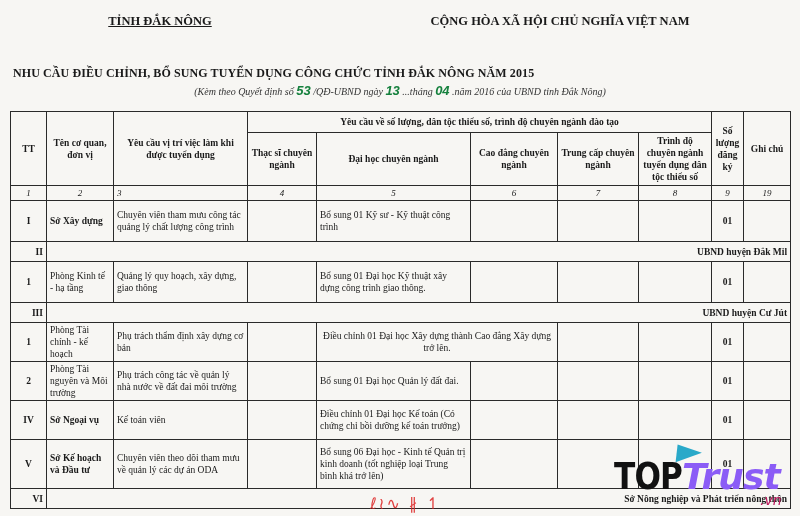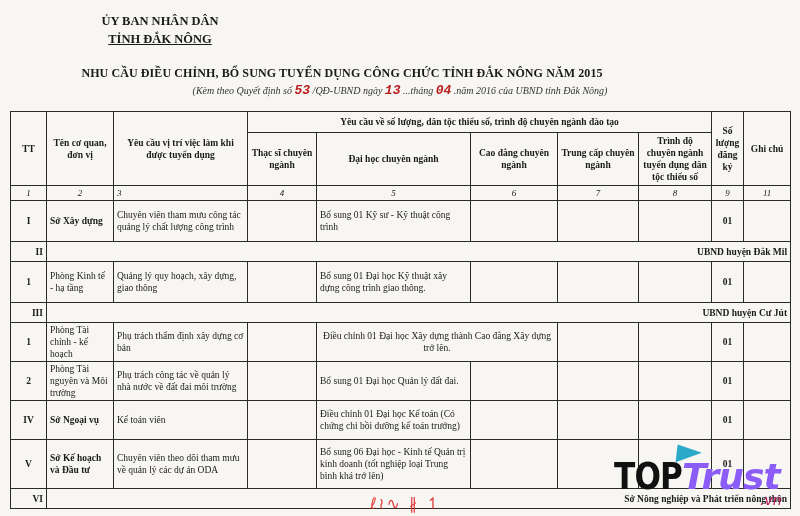--- a/index.html
+++ b/index.html
@@ -13,28 +13,28 @@
     position: absolute; left: 80px; top: 12px; width: 160px;
     text-align: center; font-weight: bold; font-size: 12.5px; line-height: 18px;
   }
   .hdr-left .ul { text-decoration: underline; }
   .hdr-right {
     position: absolute; left: 420px; top: 12px; width: 280px;
     text-align: center; font-weight: bold; font-size: 12.5px; line-height: 18px;
   }
   .hdr-right .motto { text-decoration: underline; }
   .doc-title {
-    position: absolute; left: 0; top: 66px; width: 684px; text-align: center;
+    position: absolute; left: 13px; top: 66px; width: 684px; text-align: left;
     font-weight: bold; font-size: 12px; letter-spacing: 0.1px;
   }
   .doc-sub {
     position: absolute; left: 0; top: 83px; width: 800px; text-align: center;
     font-style: italic; font-size: 10px; color: #333;
   }
-  .doc-sub .hand { font-style: italic; font-weight: bold; font-size: 13px; color: #b91c1c; font-family: Liberation Mono, monospace; }
+  .doc-sub .hand { font-style: italic; font-weight: bold; font-size: 13px; color: #15803d; font-family: Liberation Sans, sans-serif; }
 
   table.grid {
     position: absolute; left: 10px; top: 111px; width: 780px;
     border-collapse: collapse; table-layout: fixed;
     font-size: 9.5px; line-height: 12px;
   }
   table.grid td, table.grid th {
     border: 1.2px solid #2a2a2a; padding: 1px 3px; vertical-align: middle;
     overflow: hidden;
   }
@@ -77,24 +77,24 @@
   .sig {
     position: absolute; left: 370px; top: 494px; width: 110px; height: 22px;
     color: #d22; font-family: "DejaVu Sans", sans-serif; font-style: italic; font-size: 16px;
     letter-spacing: 2px; opacity: 0.85;
   }
 </style>
 </head>
 <body>
 
 <div class="hdr-left">
-  <div>ỦY BAN NHÂN DÂN</div>
   <div class="ul">TỈNH ĐẮK NÔNG</div>
 </div>
 <div class="hdr-right">
+  <div>CỘNG HÒA XÃ HỘI CHỦ NGHĨA VIỆT NAM</div>
 </div>
 
 <div class="doc-title">NHU CẦU ĐIỀU CHỈNH, BỔ SUNG TUYỂN DỤNG CÔNG CHỨC TỈNH ĐẮK NÔNG NĂM 2015</div>
 <div class="doc-sub">
   <span>(Kèm theo Quyết định số </span><span class="hand">53</span><span> /QĐ-UBND ngày </span><span class="hand">13</span><span> ...tháng </span><span class="hand">04</span><span> .năm 2016 của UBND tỉnh Đắk Nông)</span>
 </div>
 
 <table class="grid">
   <colgroup>
     <col style="width:36px">
@@ -127,21 +127,21 @@
   <tr class="num-row">
     <td>1</td>
     <td>2</td>
     <td class="l">3</td>
     <td>4</td>
     <td>5</td>
     <td>6</td>
     <td>7</td>
     <td>8</td>
     <td>9</td>
-    <td>11</td>
+    <td>19</td>
   </tr>
 
   <tr class="r1">
     <td class="c b">I</td>
     <td class="b">Sở Xây dựng</td>
     <td>Chuyên viên tham mưu công tác quảng lý chất lượng công trình</td>
     <td></td>
     <td>Bổ sung 01 Kỹ sư - Kỹ thuật công trình</td>
     <td></td>
     <td></td>

